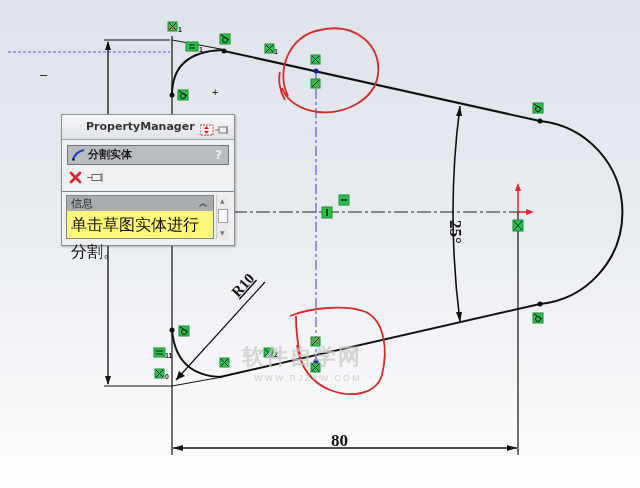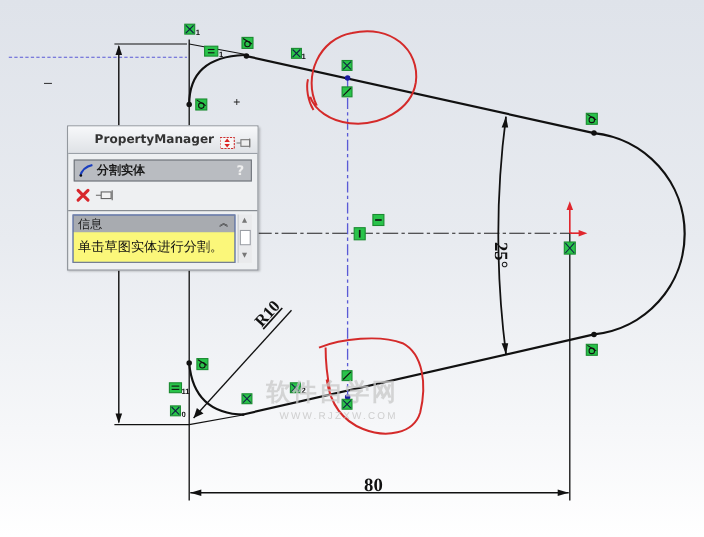--- a/index.html
+++ b/index.html
@@ -38,21 +38,21 @@
       border:1px solid #7d8289; background:#1d4ed8;
     }
     .pm-info-head {
       position:absolute; left:0; top:0; width:146px; height:15px;
       background:#a8abb0; font-size:11px; color:#1a1a1a; line-height:15px;
     }
     .pm-info-head-label { position:absolute; left:4px; top:0; }
     .pm-info-collapse { position:absolute; right:5px; top:0; font-size:9px; color:#222; }
     .pm-info-body {
       position:absolute; left:0; top:15px; width:146px; height:27px;
-      background:#fbf77a; font-size:12px; color:#111; line-height:27px;text-decoration:underline;
+      background:#fbf77a; font-size:16px; color:#111; line-height:27px;text-decoration:underline;
     }
     .pm-info-body span { position:absolute; left:4px; top:0; }
     .pm-scroll {
       position:absolute; left:154px; top:80px; width:12px; height:44px;
       background:#e9eaec; border-left:1px solid #c8cacd;
     }
     .pm-scroll-thumb { position:absolute; left:1px; top:14px; width:10px; height:14px; background:#fff; border:1px solid #9a9ea4; box-sizing:border-box; }
     .pm-scroll-up { position:absolute; left:3px; top:2px; font-size:6px; color:#777; }
     .pm-scroll-down { position:absolute; left:3px; top:34px; font-size:6px; color:#777; }
   </style>

